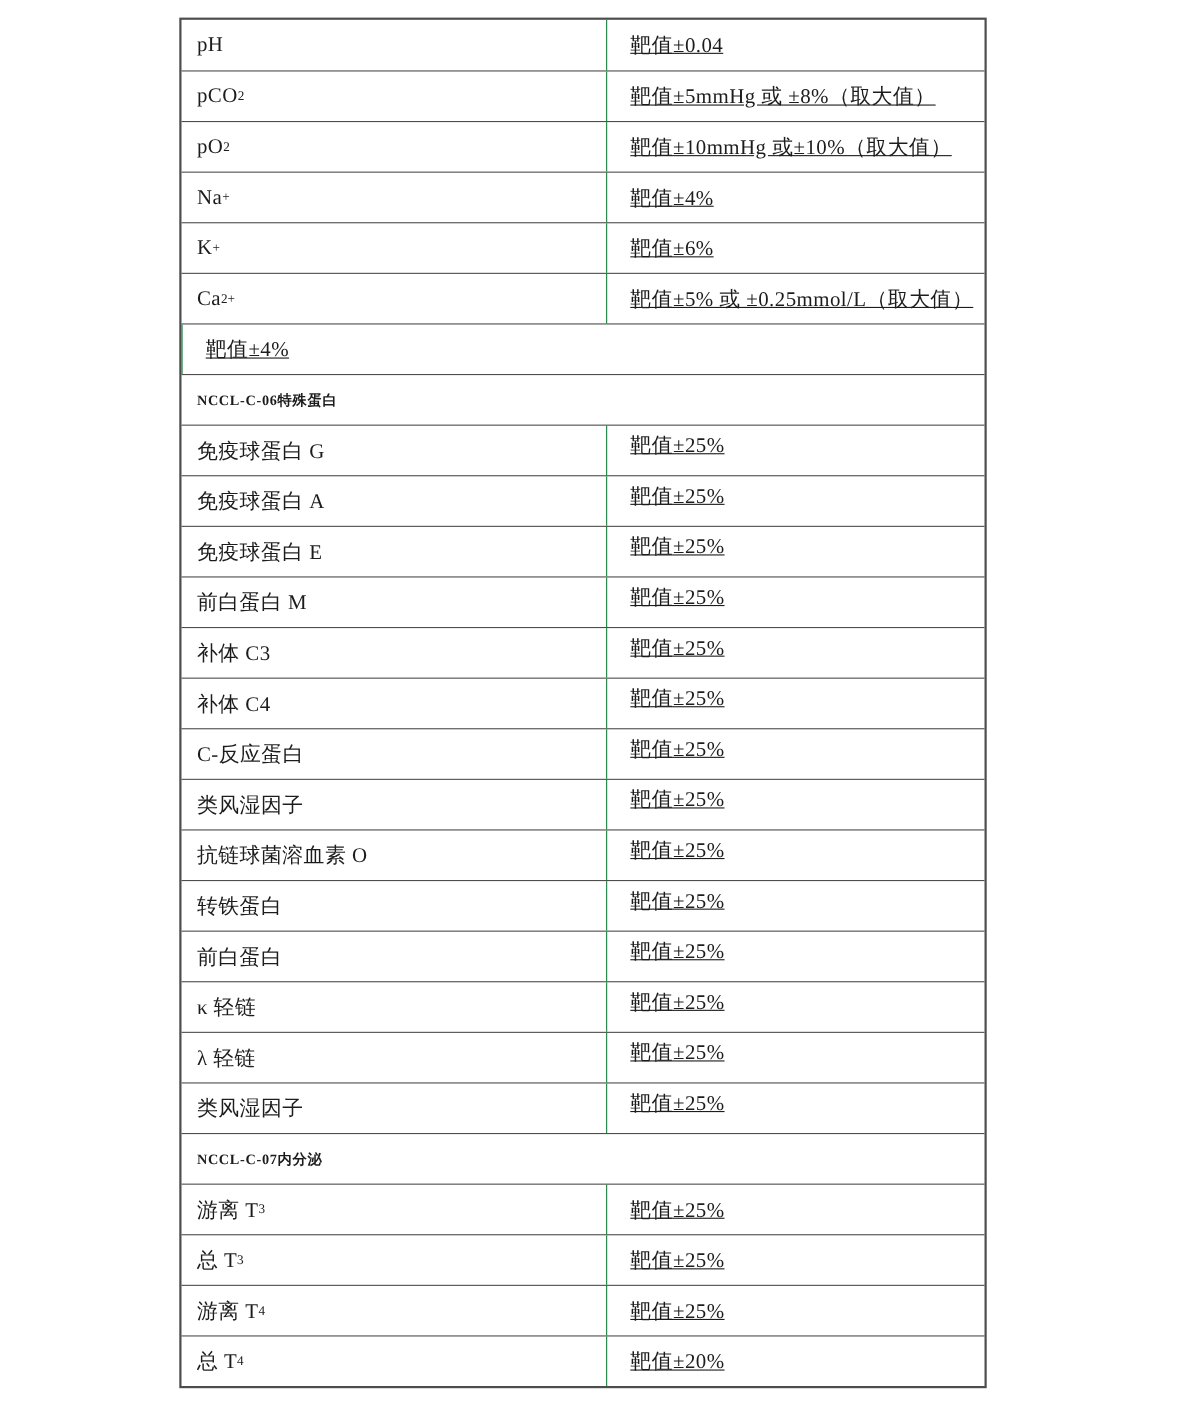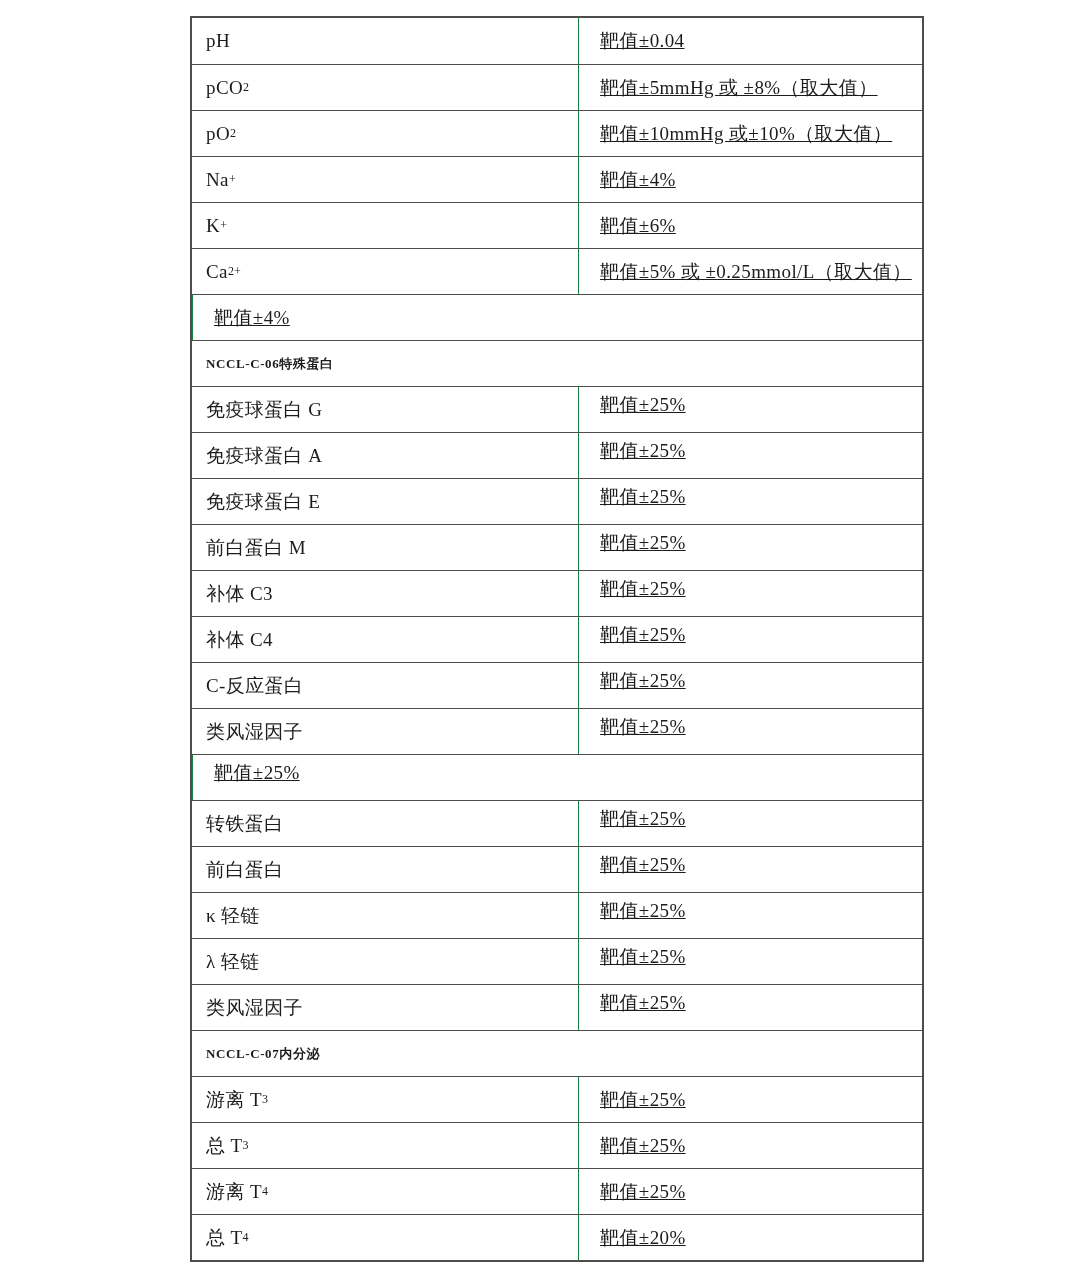--- a/index.html
+++ b/index.html
@@ -17,21 +17,20 @@
     overflow: hidden;
   }
   .criteria-table {
     position: absolute;
     left: 163px;
     top: 16px;
     width: 734px;
     box-sizing: border-box;
     border: 2px solid #4d4d4d;
     background: #ffffff;
-    margin-left: 27px;
   }
   .row {
     display: flex;
     height: 46px;
     box-sizing: border-box;
     border-top: 1px solid #4d4d4d;
   }
   .row:first-child {
     border-top: none;
   }
@@ -135,20 +134,21 @@
       </div>
       <div class="row data-row sec-1">
         <div class="cell cell-item">C-反应蛋白</div>
         <div class="cell cell-criteria">靶值±25%</div>
       </div>
       <div class="row data-row sec-1">
         <div class="cell cell-item">类风湿因子</div>
         <div class="cell cell-criteria">靶值±25%</div>
       </div>
       <div class="row data-row sec-1">
+        <div class="cell cell-item">抗链球菌溶血素 O</div>
         <div class="cell cell-criteria">靶值±25%</div>
       </div>
       <div class="row data-row sec-1">
         <div class="cell cell-item">转铁蛋白</div>
         <div class="cell cell-criteria">靶值±25%</div>
       </div>
       <div class="row data-row sec-1">
         <div class="cell cell-item">前白蛋白</div>
         <div class="cell cell-criteria">靶值±25%</div>
       </div>

